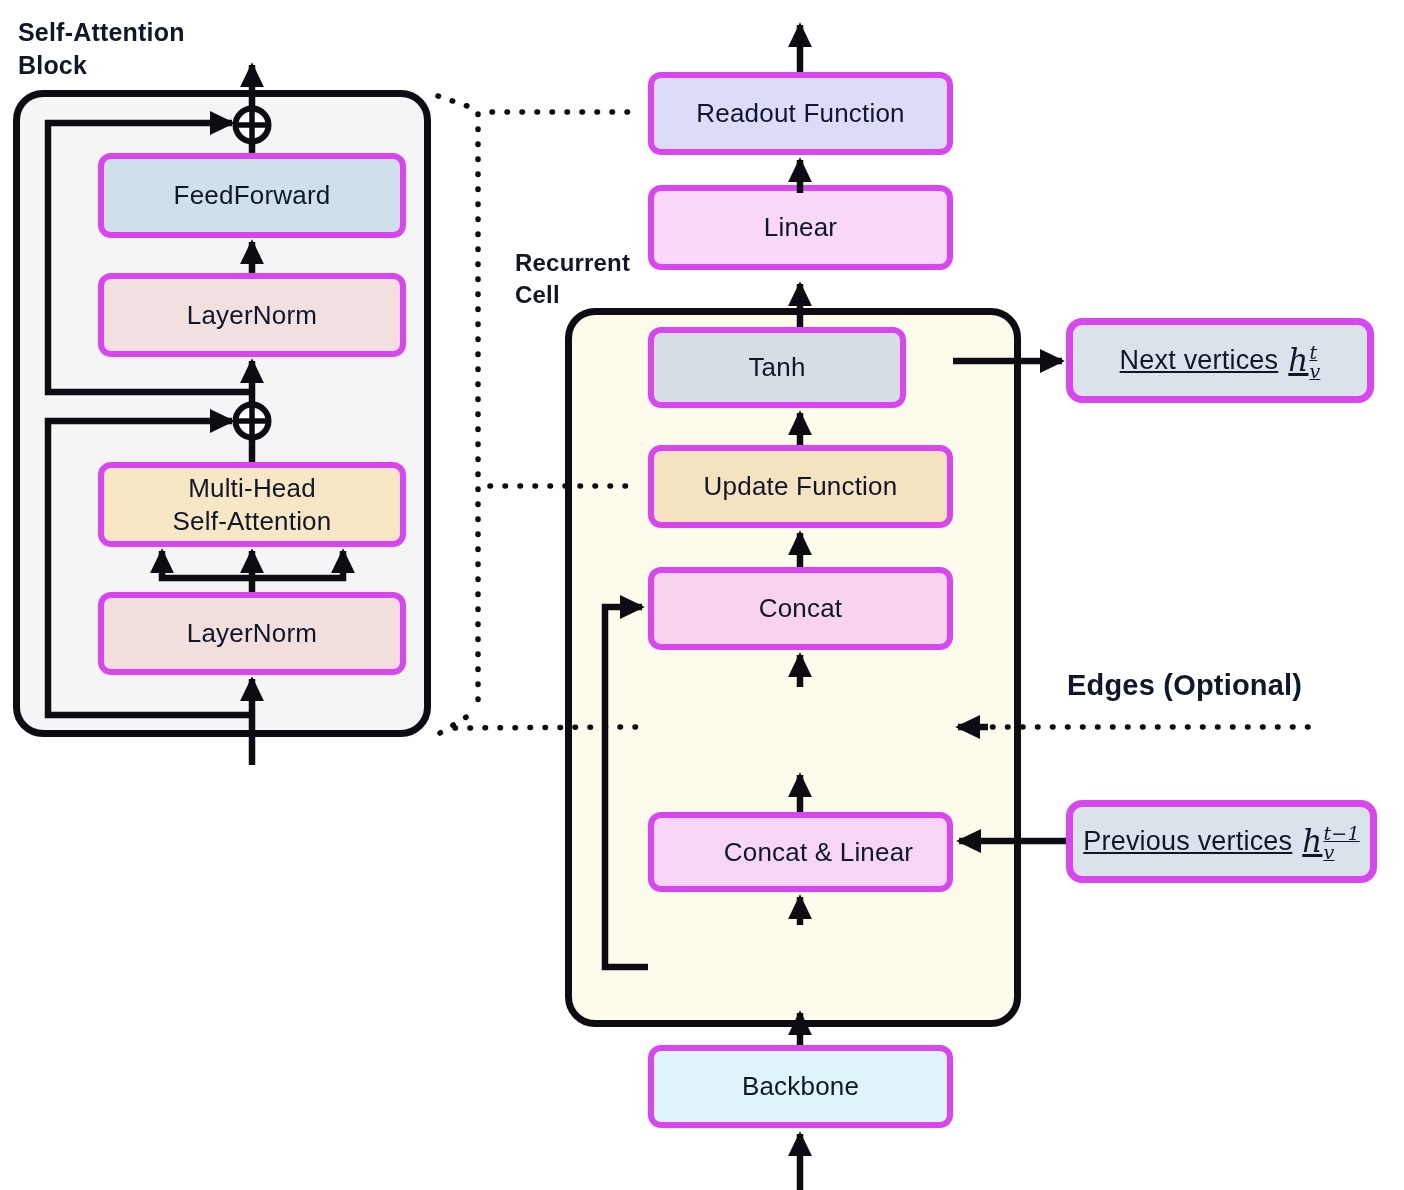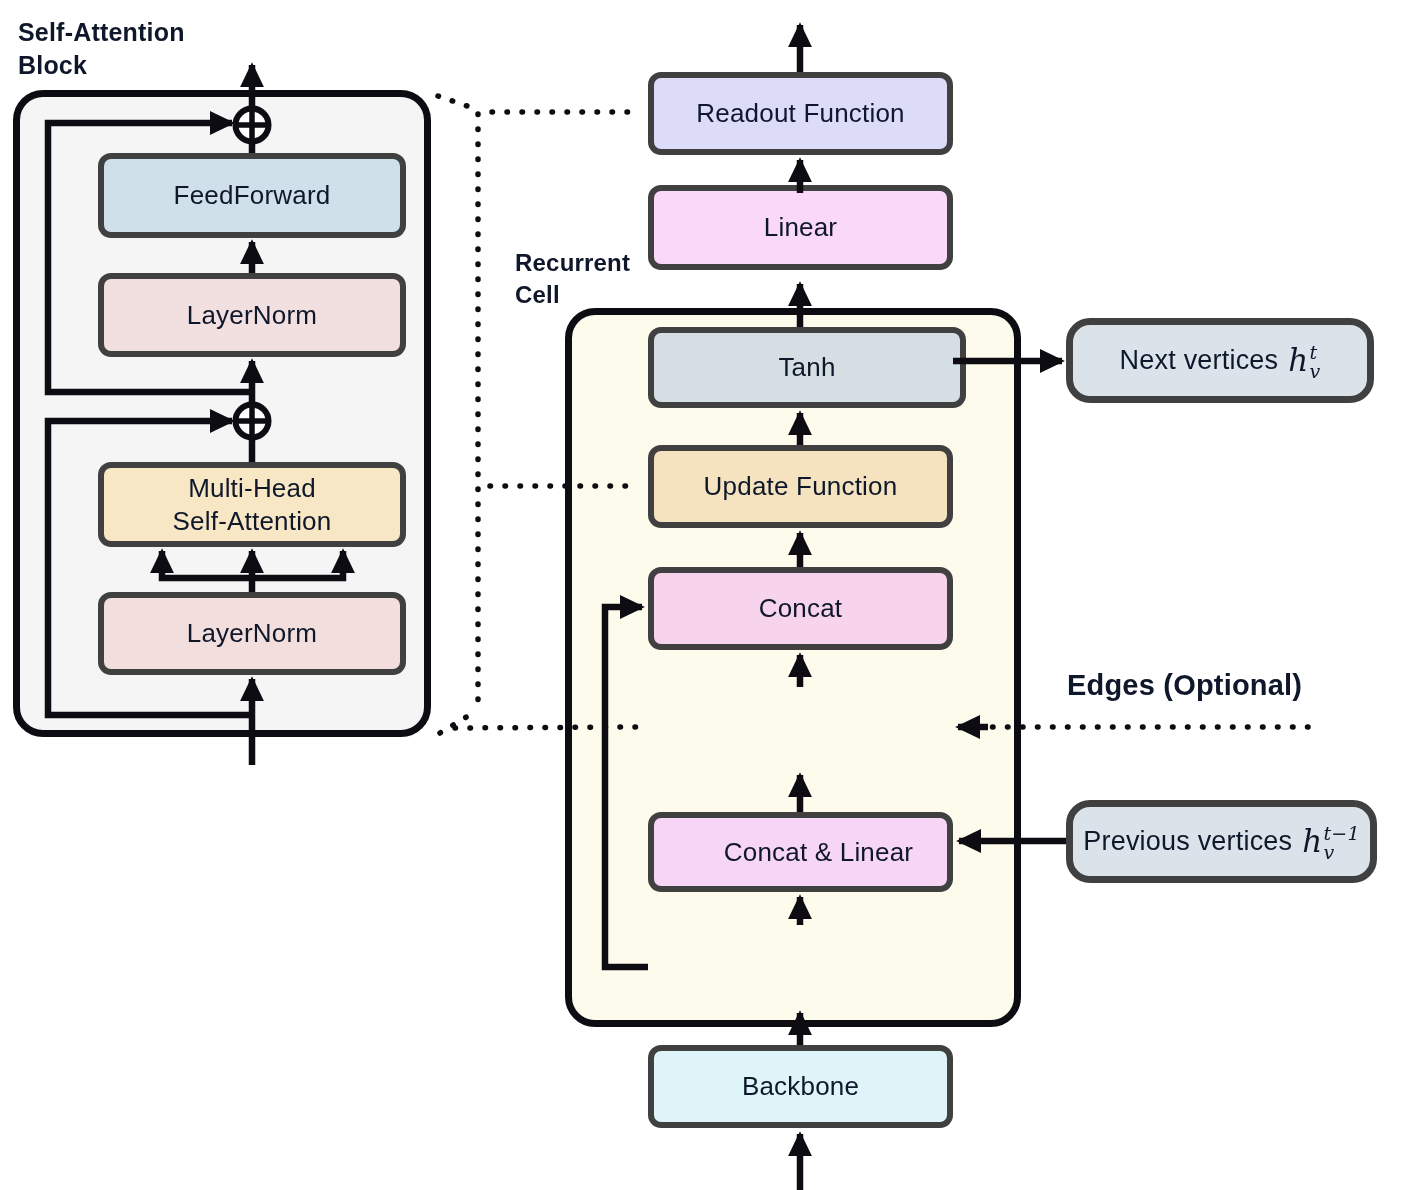--- a/index.html
+++ b/index.html
@@ -6,25 +6,25 @@
   .canvas{
     position:relative;width:1404px;height:1190px;background:#ffffff;
     font-family:"Liberation Sans",sans-serif;color:#0f172a;overflow:hidden;
   }
   
   .frame{position:absolute;border:7px solid #0c0c12;border-radius:30px;box-sizing:border-box;}
   .sa-frame{left:13px;top:90px;width:418px;height:647px;background:#f6f5f6;}
   .rc-frame{left:565px;top:308px;width:456px;height:719px;background:#fdfcec;}
   
   .node{
-    position:absolute;border:6px solid #404040;border-radius:13px;box-sizing:border-box;
+    position:absolute;border:6px solid #d946ef;border-radius:13px;box-sizing:border-box;
     display:flex;align-items:center;justify-content:center;text-align:center;
     font-size:26px;line-height:1.25;letter-spacing:0.2px;
   }
-  .node.big-r{border-radius:24px;border-width:7px;font-size:27px;}
+  .node.big-r{border-radius:16px;border-width:7px;font-size:27px;text-decoration:underline;}
   
   .sec-label{position:absolute;font-weight:bold;line-height:33px;font-size:25px;letter-spacing:0.2px;}
   .edges-label{position:absolute;font-weight:bold;font-size:29px;letter-spacing:0.2px;}
   
   .math{display:inline-flex;align-items:center;margin-left:10px;font-family:"DejaVu Serif",serif;}
   .math .mbase{font-style:italic;font-size:31px;line-height:1;}
   .math .mscripts{display:inline-flex;flex-direction:column;align-items:flex-start;
     font-size:19px;line-height:0.95;margin-left:1px;transform:translateY(1px);font-style:italic;}
   svg.wires{position:absolute;left:0;top:0;pointer-events:none;}
 </style>
@@ -62,21 +62,21 @@
   <div class="node" style="left: 98px; top: 592px; width: 308px; height: 83px; background: rgb(241, 222, 221);">
     <span>LayerNorm</span>
   </div>
 
   <div class="node" style="left: 648px; top: 72px; width: 305px; height: 83px; background: rgb(220, 220, 248);">
     <span>Readout Function</span>
   </div>
   <div class="node" style="left: 648px; top: 185px; width: 305px; height: 85px; background: rgb(249, 216, 249);">
     <span>Linear</span>
   </div>
-  <div class="node" style="left: 648px; top: 327px; width: 318px; height: 81px; background: rgb(213, 223, 227);">
+  <div class="node" style="left: 648px; top: 327px; width: 258px; height: 81px; background: rgb(213, 223, 227);">
     <span>Tanh</span>
   </div>
   <div class="node" style="left: 648px; top: 445px; width: 305px; height: 83px; background: rgb(245, 227, 192);">
     <span>Update Function</span>
   </div>
   <div class="node" style="left: 648px; top: 567px; width: 305px; height: 83px; background: rgb(248, 211, 236);">
     <span>Concat</span>
   </div>
   <div class="node" style="left: 648px; top: 812px; width: 305px; height: 80px; background: rgb(247, 213, 246); padding-left: 36px;">
     <span>Concat &amp; Linear</span>

